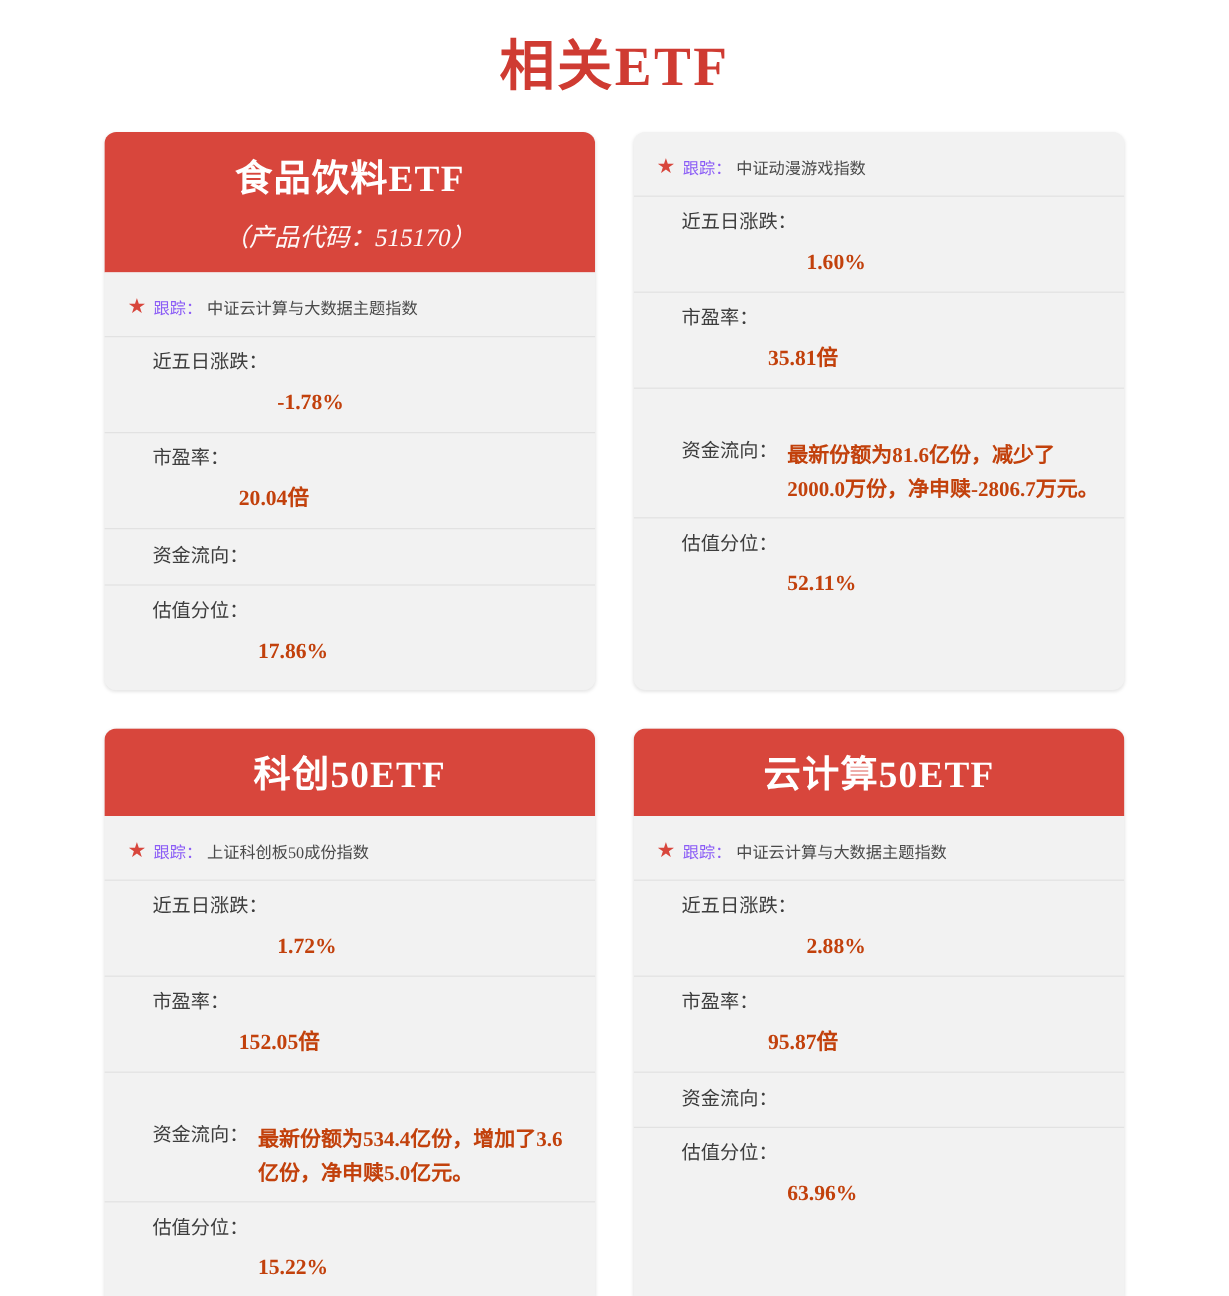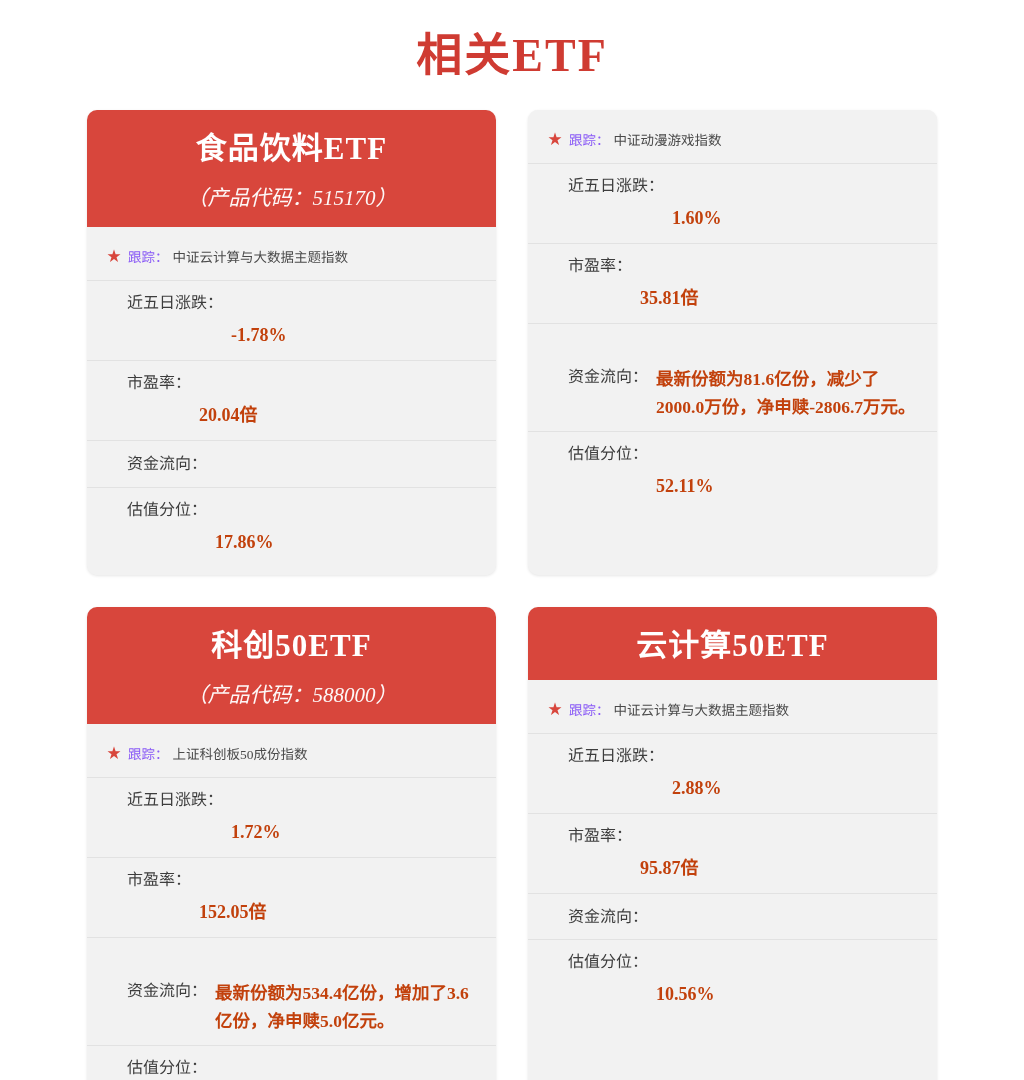--- a/index.html
+++ b/index.html
@@ -184,21 +184,20 @@
         <div class="row">
           <span class="row-label">估值分位：</span>
           <span class="row-value">52.11%</span>
         </div>
       </div>
     </div>
 
     <div class="card">
       <div class="card-header">
         <div class="card-name">科创50ETF</div>
-        <div class="card-code">（产品代码：588000）</div>
       </div>
       <div class="card-body">
         <div class="row row-track">
           <span class="star-icon">★</span>
           <span class="track-label">跟踪：</span>
           <span class="track-value">上证科创板50成份指数</span>
         </div>
         <div class="row">
           <span class="row-label">近五日涨跌：</span>
           <span class="row-value">1.72%</span>
@@ -234,19 +233,19 @@
         </div>
         <div class="row">
           <span class="row-label">市盈率：</span>
           <span class="row-value">95.87倍</span>
         </div>
         <div class="row row-flow">
           <span class="row-label">资金流向：</span>
         </div>
         <div class="row">
           <span class="row-label">估值分位：</span>
-          <span class="row-value">10.56%</span>
+          <span class="row-value">63.96%</span>
         </div>
       </div>
     </div>
 
   </div>
 </div>
 
 </body></html>

